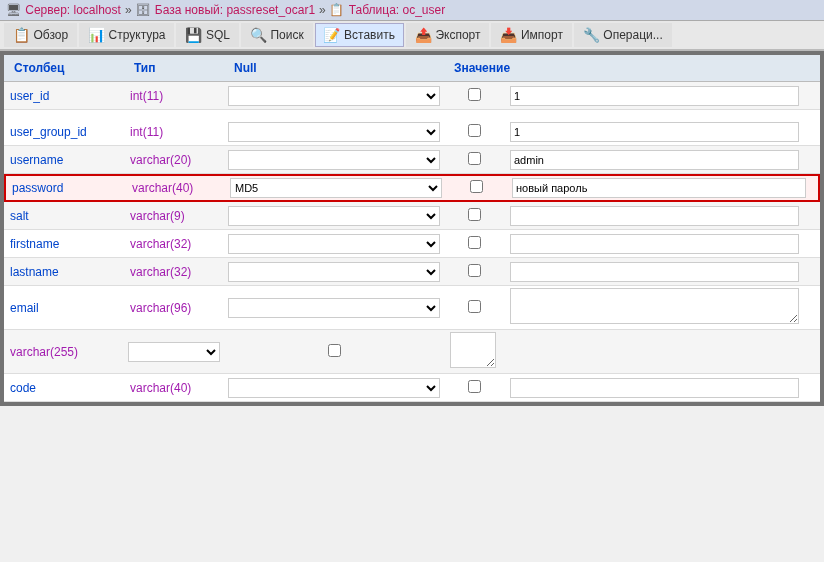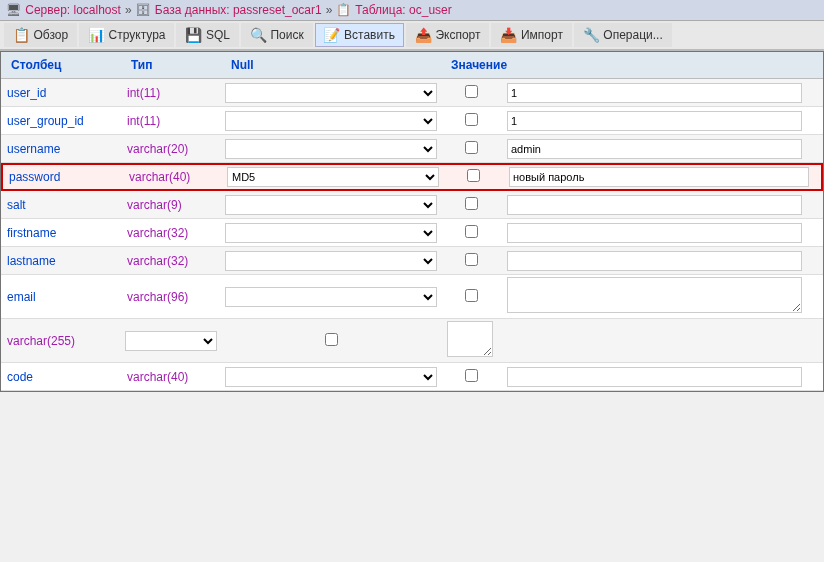--- a/index.html
+++ b/index.html
@@ -38,21 +38,21 @@
       cursor: pointer;
       font-size: 12px;
       color: #333;
       white-space: nowrap;
     }
     .toolbar-btn .icon { font-size: 14px; }
 
     
     .table-area {
       background: #fff;
-      border: 1px solid #737373;
+      border: 4px solid #737373;
       margin: 0;
     }
 
     
     .col-headers {
       display: grid;
       grid-template-columns: 120px 100px 220px 60px 1fr;
       background: #e0e8f0;
       border-bottom: 1px solid #bbb;
       font-weight: bold;
@@ -123,21 +123,21 @@
     .bc-icon { font-size: 12px; }
   </style>
 </head>
 <body>
 
 <div class="breadcrumb">
   <span class="bc-icon">🖥</span>
   <a>Сервер: localhost</a>
   <span>»</span>
   <span class="bc-icon">🗄</span>
-  <a>База данных: passreset_ocar1</a>
+  <a>База новый: passreset_ocar1</a>
   <span>»</span>
   <span class="bc-icon">📋</span>
   <a>Таблица: oc_user</a>
 </div>
 
 <div class="toolbar">
   <button class="toolbar-btn">
     <span class="icon">📋</span>
     <span>Обзор</span>
   </button>
@@ -183,21 +183,21 @@
   <div id="rows-container">
       <div class="db-row" style="background: rgb(245, 245, 245);">
         <div class="cell-name">user_id</div>
         <div class="cell-type cell">int(11)</div>
         <div class="func-select">
           <select><option value=""></option><option value="BETWEEN">BETWEEN</option><option value="LIKE">LIKE</option><option value="MD5">MD5</option><option value="NOW()">NOW()</option><option value="PASSWORD">PASSWORD</option><option value="SHA1">SHA1</option><option value="UUID">UUID</option></select>
         </div>
         <div class="null-cell"><input type="checkbox" style=""></div>
         <div class="value-cell"><input type="text" value="1" style=""></div>
       </div>
-      <div class="db-row" style="background: rgb(255, 255, 255);">
+      <div class="db-row" style="background: rgb(255, 255, 255); margin-top: 8px;">
         <div class="cell-name">user_group_id</div>
         <div class="cell-type cell">int(11)</div>
         <div class="func-select">
           <select><option value=""></option><option value="BETWEEN">BETWEEN</option><option value="LIKE">LIKE</option><option value="MD5">MD5</option><option value="NOW()">NOW()</option><option value="PASSWORD">PASSWORD</option><option value="SHA1">SHA1</option><option value="UUID">UUID</option></select>
         </div>
         <div class="null-cell"><input type="checkbox" style=""></div>
         <div class="value-cell"><input type="text" value="1" style=""></div>
       </div>
       <div class="db-row" style="background: rgb(245, 245, 245);">
         <div class="cell-name">username</div>

